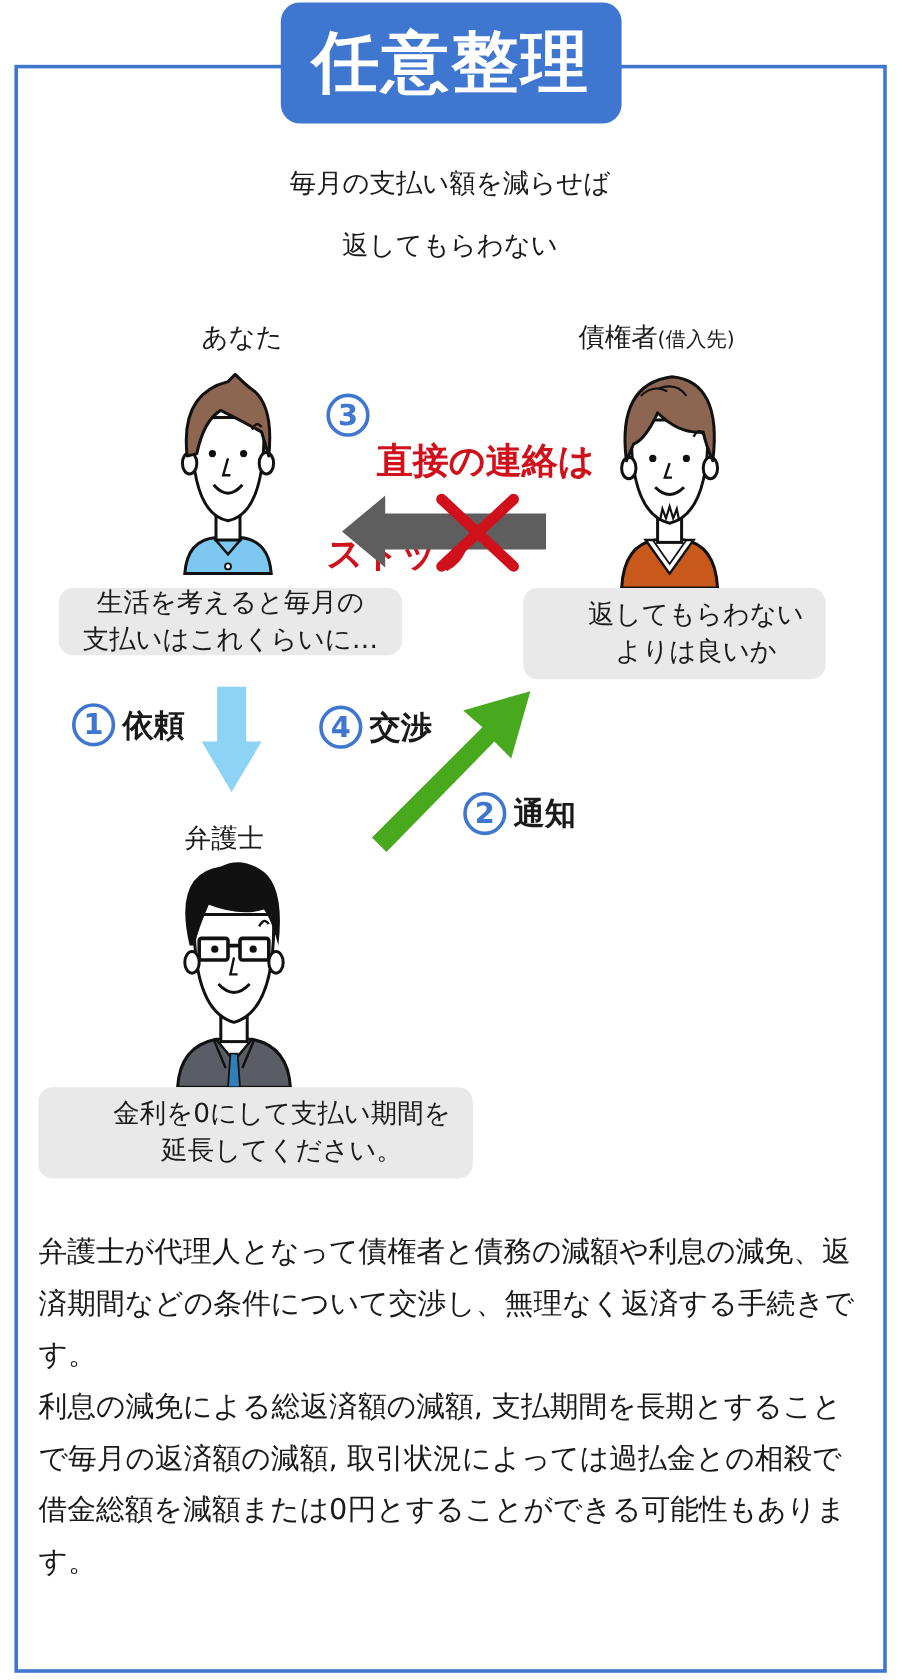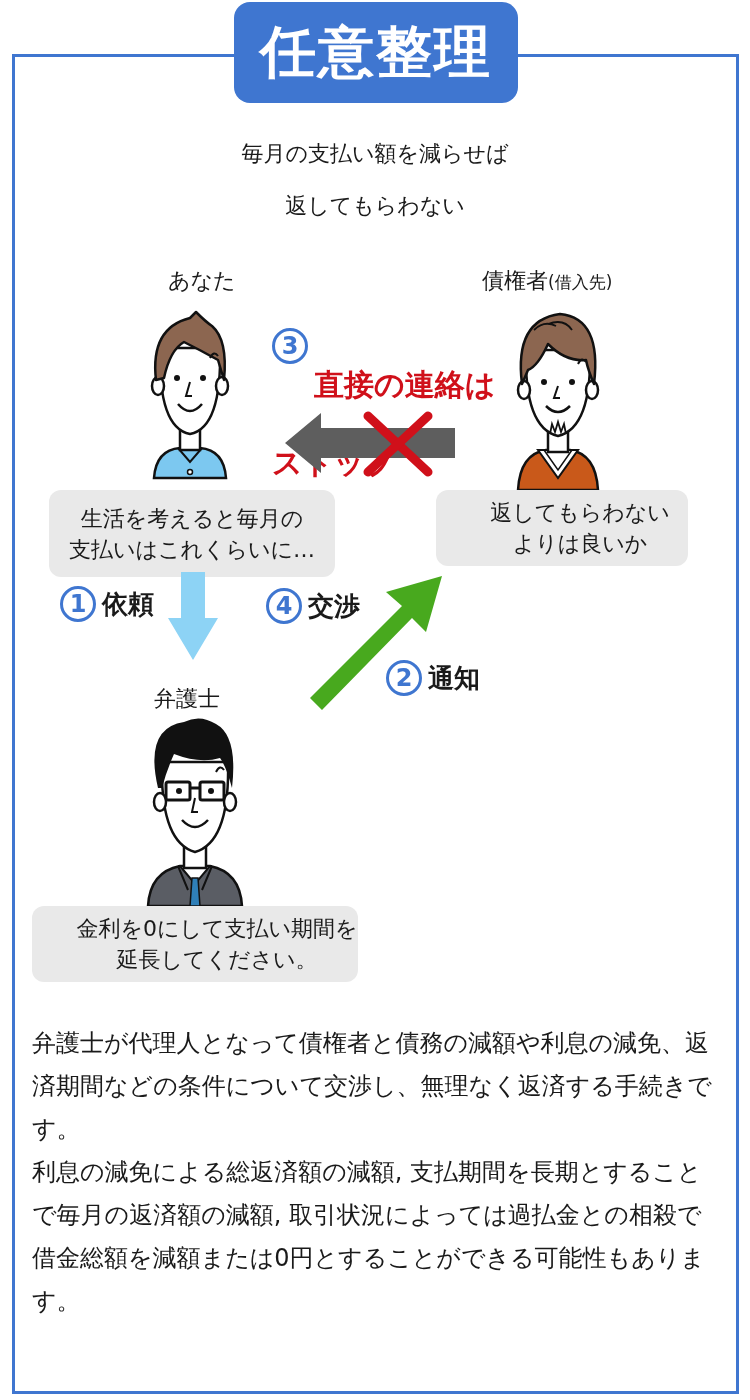--- a/index.html
+++ b/index.html
@@ -111,21 +111,21 @@
 </div>
 
 <svg class="char" style="left:285px; top:408px;" width="175" height="70" viewBox="0 0 175 70">
   <polygon points="0,35 36,5 36,20 170,20 170,50 36,50 36,65" fill="#5e5e5e"></polygon>
 </svg>
 <svg class="char" style="left:362px; top:410px;" width="72" height="68" viewBox="0 0 72 68">
   <line x1="6" y1="6" x2="66" y2="62" stroke="#d0101a" stroke-width="9" stroke-linecap="round"></line>
   <line x1="66" y1="6" x2="6" y2="62" stroke="#d0101a" stroke-width="9" stroke-linecap="round"></line>
 </svg>
 
-<div class="bubble" style="left:49px; top:490px; width:286px; height:87px;">
+<div class="bubble" style="left:49px; top:490px; width:286px; height:56px;">
   <span>生活を考えると毎月の</span>
   <span>支払いはこれくらいに…</span>
 </div>
 <div class="bubble" style="left:436px; top:490px; width:252px; height:76px;padding-left:36px;">
   <span>返してもらわない</span>
   <span>よりは良いか</span>
 </div>
 
 <div class="step" style="left:60px; top:586px;">
   <span class="circ">1</span>
@@ -163,21 +163,21 @@
   <path d="M76 58 Q80 50 84 56" fill="none" stroke="#111" stroke-width="2"></path>
   <rect x="26" y="68" width="24" height="18" rx="2" fill="none" stroke="#111" stroke-width="3"></rect>
   <rect x="60" y="68" width="24" height="18" rx="2" fill="none" stroke="#111" stroke-width="3"></rect>
   <line x1="50" y1="74" x2="60" y2="74" stroke="#111" stroke-width="3"></line>
   <circle cx="39" cy="77" r="3" fill="#111"></circle>
   <circle cx="71" cy="77" r="3" fill="#111"></circle>
   <path d="M55 84 L52 98 L58 98" fill="none" stroke="#111" stroke-width="2"></path>
   <path d="M42 106 Q55 120 68 106" fill="none" stroke="#111" stroke-width="2.5"></path>
 </svg>
 
-<div class="bubble" style="left:32px; top:906px; width:326px; height:76px;padding-left:44px;">
+<div class="bubble" style="left:32px; top:906px; width:362px; height:76px;padding-left:44px;">
   <span>金利を0にして支払い期間を</span>
   <span>延長してください。</span>
 </div>
 
 <div class="desc">
   <p>弁護士が代理人となって債権者と債務の減額や利息の減免、返済期間などの条件について交渉し、無理なく返済する手続きです。</p>
   <p>利息の減免による総返済額の減額, 支払期間を長期とすることで毎月の返済額の減額, 取引状況によっては過払金との相殺で借金総額を減額または0円とすることができる可能性もあります。</p>
 </div>
 
 </body></html>

